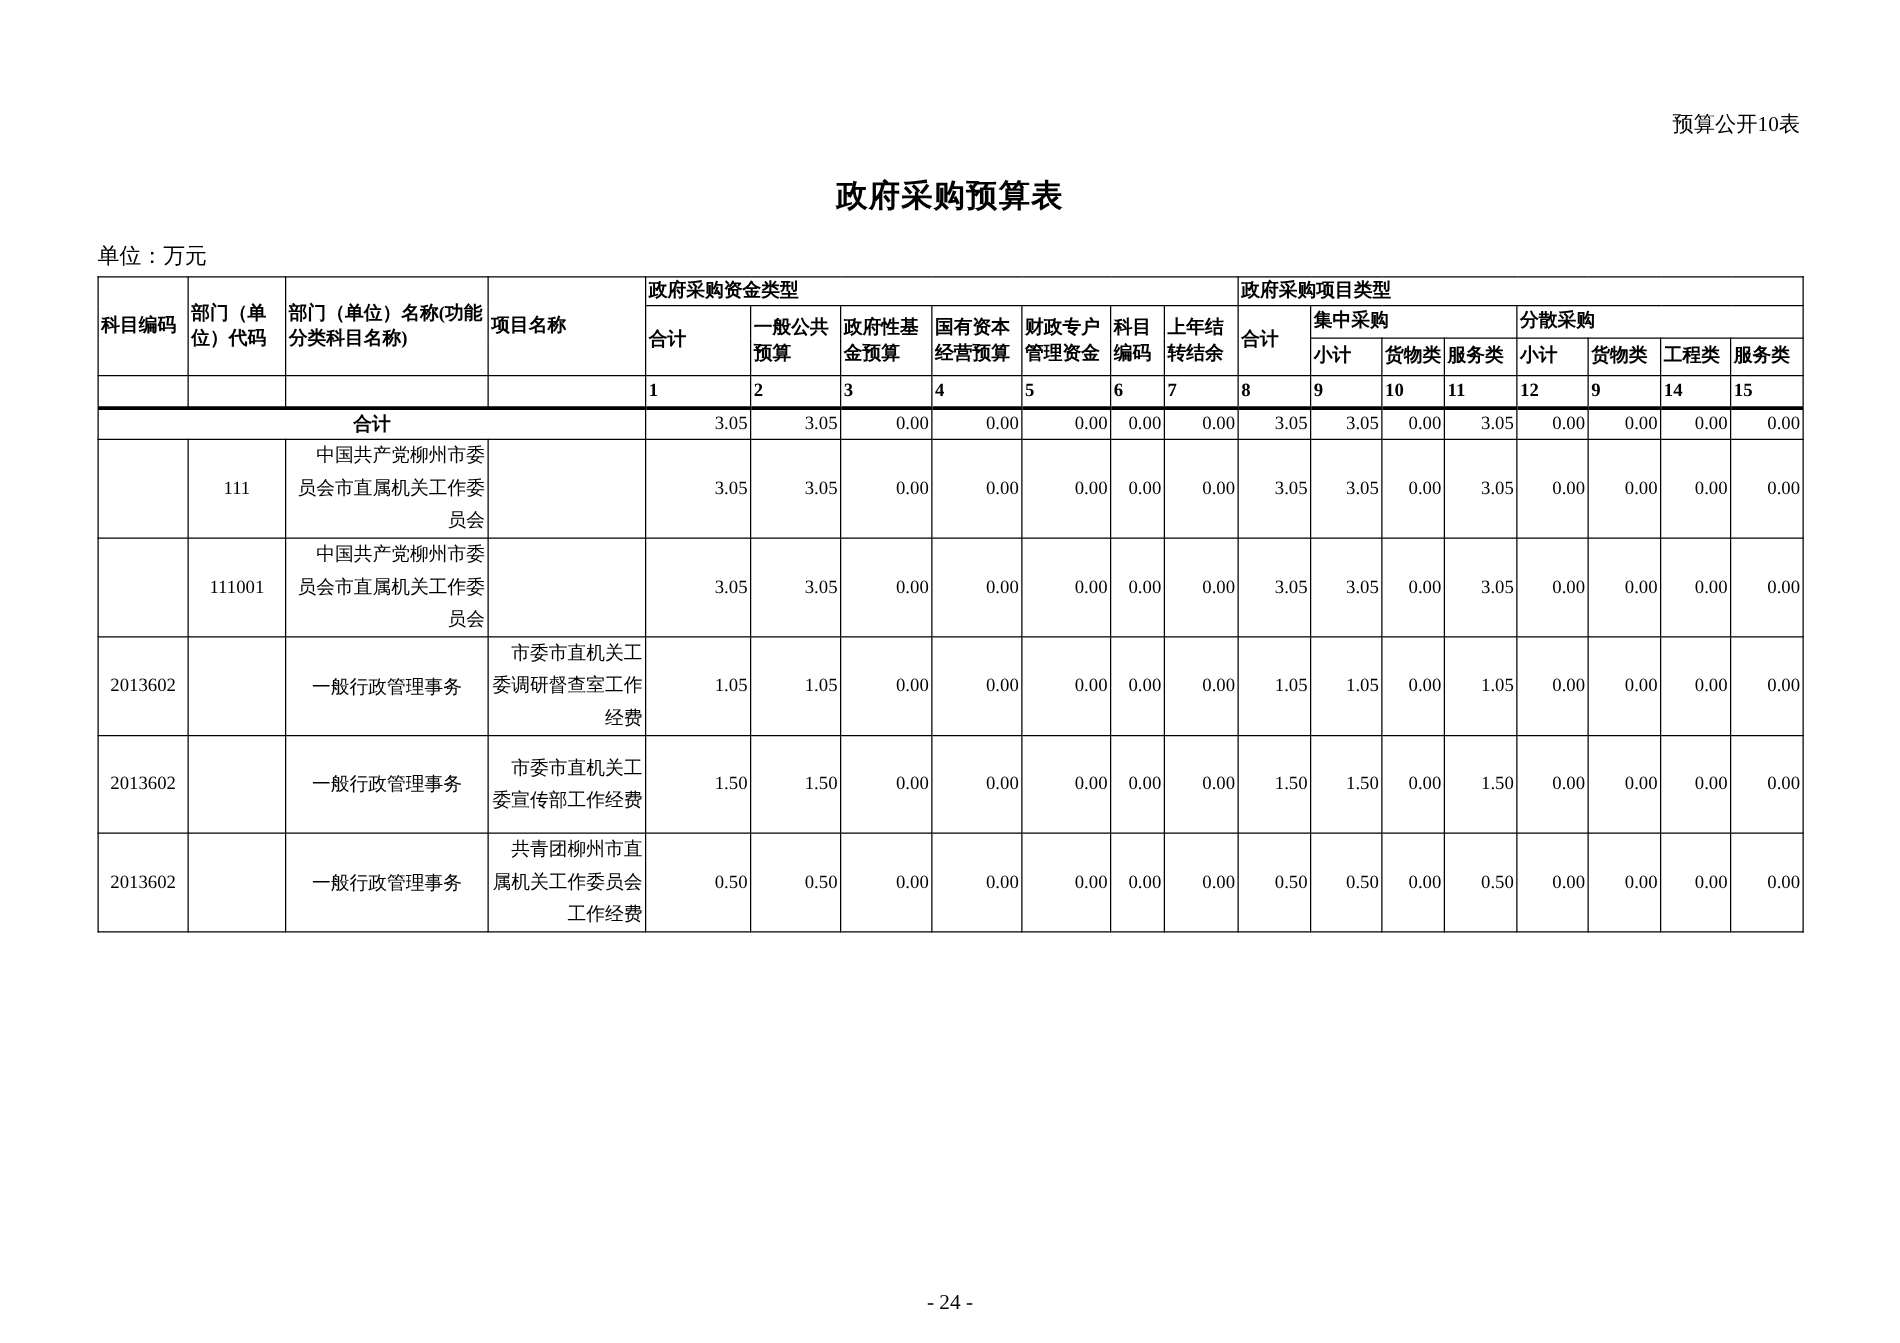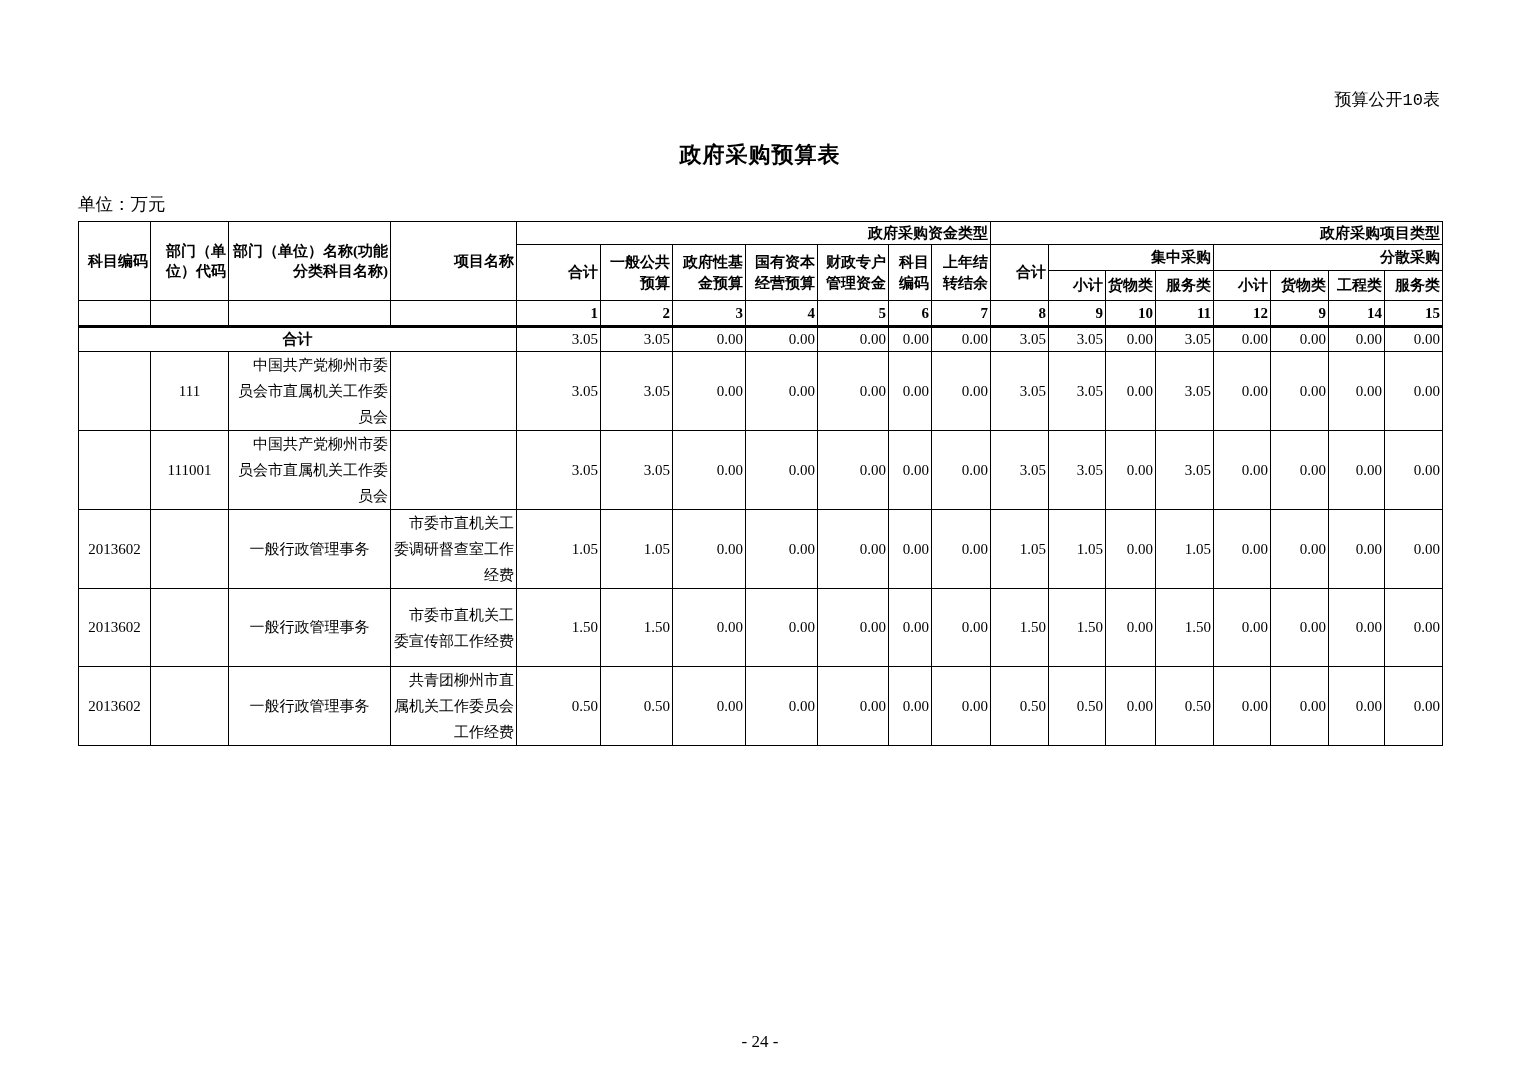--- a/index.html
+++ b/index.html
@@ -4,25 +4,24 @@
 <style>
   html,body{margin:0;padding:0;}
   body{
     width:1520px;height:1074px;background:#ffffff;color:#000;
     font-family:"Liberation Serif","DejaVu Serif",serif;
     position:relative;overflow:hidden;
   }
   .corner-note{
     position:absolute;top:88px;right:80px;
     font-size:17px;
-    font-family:Liberation Mono, monospace;
   }
   .page-title{
     position:absolute;top:140px;left:0;width:100%;
-    text-align:center;font-size:22px;font-weight:bold;letter-spacing:1px;
+    text-align:center;font-size:25px;font-weight:bold;letter-spacing:1px;
   }
   .meta-row{
     position:absolute;top:192px;left:78px;width:1364px;
     display:flex;justify-content:space-between;align-items:flex-end;
     font-size:17.5px;
   }
   table.budget{
     position:absolute;left:78px;top:221px;width:1364px;
     border-collapse:collapse;table-layout:fixed;
     border:1.5px solid #000;
@@ -30,21 +29,21 @@
   table.budget th, table.budget td{
     border:1px solid #000;
     font-size:15px;
     padding:0 2px;
     vertical-align:middle;
     overflow:hidden;
     word-break:break-all;
   }
   table.budget th{
     font-weight:bold;
-    text-align:right;
+    text-align:left;
     line-height:1.35;
   }
   tr.h-group{height:23px;}
   tr.h-sub1{height:26px;}
   tr.h-sub2{height:30px;}
   tr.h-nums{height:26px;}
   tr.summary-row{height:25px;}
   tr.summary-row td{border-top:3px solid #000;}
   tr.data-row{height:78px;}
   td.num{text-align:right;padding-right:3px;white-space:nowrap;}

